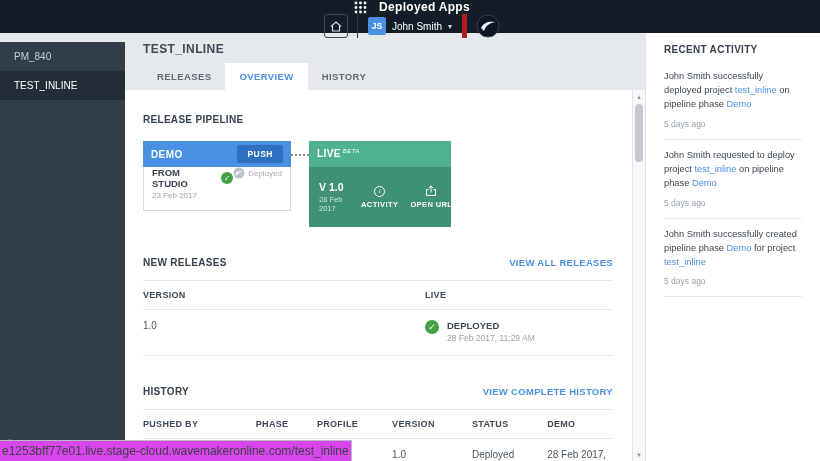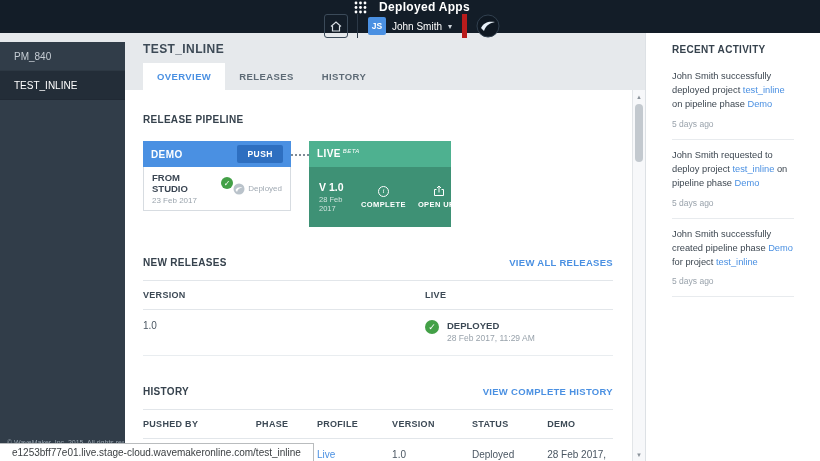--- a/index.html
+++ b/index.html
@@ -42,21 +42,21 @@
   
   .pipeline{display:flex;margin-top:16px;}
   .pcard.demo{width:148px;}
   .pcard.live{width:142px;}
   .pcard-head{height:26px;display:flex;align-items:center;justify-content:space-between;padding:0 8px;}
   .demo-head{background:#4a90e2;}
   .live-head{background:#4eb190;justify-content:flex-start;}
   .phase-name{color:#fff;font-size:10px;font-weight:bold;letter-spacing:.4px;}
   .beta{font-size:6px;font-style:italic;font-weight:normal;margin-left:2px;}
   .push-btn{background:#2e6fc0;color:#fff;border:none;font-size:8.5px;font-weight:bold;letter-spacing:.5px;padding:4px 10px;border-radius:2px;cursor:pointer;}
-  .demo-body{height:44px;background:#fff;border:1px solid #d7dce1;border-top:none;display:flex;align-items:center;justify-content:space-between;padding:0 8px;}
+  .demo-body{height:44px;background:#fff;border:1px solid #d7dce1;border-top:none;display:flex;align-items:flex-start;justify-content:space-between;padding:0 8px;}
   .fs-row{display:flex;align-items:center;gap:5px;}
   .fs-label{font-size:9.5px;font-weight:bold;color:#3b4653;}
   .fs-date{font-size:8px;color:#9aa4ad;margin-top:2px;display:block;}
   .check-circle{width:12px;height:12px;border-radius:50%;background:#43a047;color:#fff;font-size:8px;display:inline-flex;align-items:center;justify-content:center;flex:none;}
   .check-circle.big{width:14px;height:14px;font-size:9px;}
   .wm-badge{display:flex;align-items:center;gap:3px;opacity:.85;}
   .wm-text{font-size:8px;color:#8f9aa5;}
   .connector{width:18px;height:0;border-top:2px dotted #7f8b96;margin-top:13px;}
   .live-body{height:60px;background:#3e9175;display:flex;align-items:stretch;}
   .ver-block{display:flex;flex-direction:column;justify-content:center;padding:0 10px;min-width:46px;}
@@ -76,29 +76,29 @@
   .deploy-time{font-size:8.5px;color:#98a2ab;margin-top:2px;display:block;}
   .profile-link{color:#4a90e2;text-decoration:none;cursor:pointer;}
 
   
   .scrollbar{position:absolute;top:0;right:0;bottom:0;width:13px;background:#f7f8fa;border-left:1px solid #e2e5e8;z-index:4;}
   .sb-arrow{height:13px;display:flex;align-items:center;justify-content:center;font-size:6px;color:#8b939b;cursor:pointer;}
   .sb-arrow.down{position:absolute;bottom:0;left:0;right:0;}
   .sb-thumb{position:absolute;top:14px;left:2px;right:2px;height:58px;background:#c3c9cf;border-radius:5px;cursor:pointer;}
 
   
-  .activity{position:absolute;top:33px;right:0;width:175px;bottom:0;background:#fff;border-left:1px solid #dde1e5;padding:11px 26px;overflow:hidden;}
+  .activity{position:absolute;top:33px;right:0;width:175px;bottom:0;background:#fff;border-left:1px solid #dde1e5;padding:11px 18px;overflow:hidden;}
   .activity-heading{font-size:10px;font-weight:bold;color:#36424d;letter-spacing:.3px;padding-bottom:6px;}
   .activity-item{padding:9px 0 10px;border-bottom:1px solid #e8ebee;}
   .activity-text{font-size:9.3px;color:#3d4751;line-height:1.5;}
   .alink{color:#4a90e2;text-decoration:none;cursor:pointer;}
   .activity-time{display:block;font-size:8.5px;color:#9aa3ac;margin-top:7px;}
 
   
-  .status-tooltip{position:absolute;left:0;bottom:0;background:#ffffff;border:1px solid #b9bcbe;border-left:none;border-bottom:none;color:#3c4043;font-size:10px;padding:3px 12px;z-index:10;white-space:nowrap;}
+  .status-tooltip{position:absolute;left:0;bottom:0;background:#d946ef;border:1px solid #b9bcbe;border-left:none;border-bottom:none;color:#3c4043;font-size:12px;padding:3px 2px;z-index:10;white-space:nowrap;}
 </style>
 </head>
 <body>
 
 <header class="topbar">
   <div class="topbar-left">
     <span class="apps-icon">
       <svg width="13" height="13" viewBox="0 0 13 13" fill="#ffffff">
         <circle cx="2" cy="2" r="1.4"></circle>
           <circle cx="6.5" cy="2" r="1.4"></circle>
@@ -139,22 +139,22 @@
     <div class="side-item">PM_840</div>
     <div class="side-item active">TEST_INLINE</div>
   </nav>
   <div class="copyright">© WaveMaker, Inc. 2015. All rights reserved.</div>
 </aside>
 
 <main class="main">
   <h1 class="page-title">TEST_INLINE</h1>
 
   <div class="tabs">
+    <div class="tab">RELEASES</div>
     <div class="tab active">OVERVIEW</div>
-    <div class="tab">RELEASES</div>
     <div class="tab">HISTORY</div>
   </div>
 
   <section class="content">
     <div class="content-inner">
 
       <h2 class="section-heading mt-lg">RELEASE PIPELINE</h2>
       <div class="pipeline">
 
         <div class="pcard demo">
@@ -187,21 +187,21 @@
             <span class="phase-name"><span>LIVE</span><sup class="beta">BETA</sup></span>
           </div>
           <div class="pcard-body live-body">
             <div class="ver-block">
               <span class="ver">V 1.0</span>
               <span class="ver-date">28 Feb 2017</span>
             </div>
             <div class="vdiv"></div>
             <button class="live-action">
               <span class="info-icon">i</span>
-              <span class="la-label">COMPLETE</span>
+              <span class="la-label">ACTIVITY</span>
             </button>
             <div class="vdiv"></div>
             <button class="live-action">
               <svg width="12" height="12" viewBox="0 0 12 12" fill="none" stroke="#ffffff" stroke-width="1">
                 <path d="M3.5 4.5 H1.5 V10.5 H10.5 V4.5 H8.5"></path>
                 <path d="M6 7.5 V1"></path>
                 <path d="M4 3 L6 1 L8 3"></path>
               </svg>
               <span class="la-label">OPEN URL</span>
             </button>

